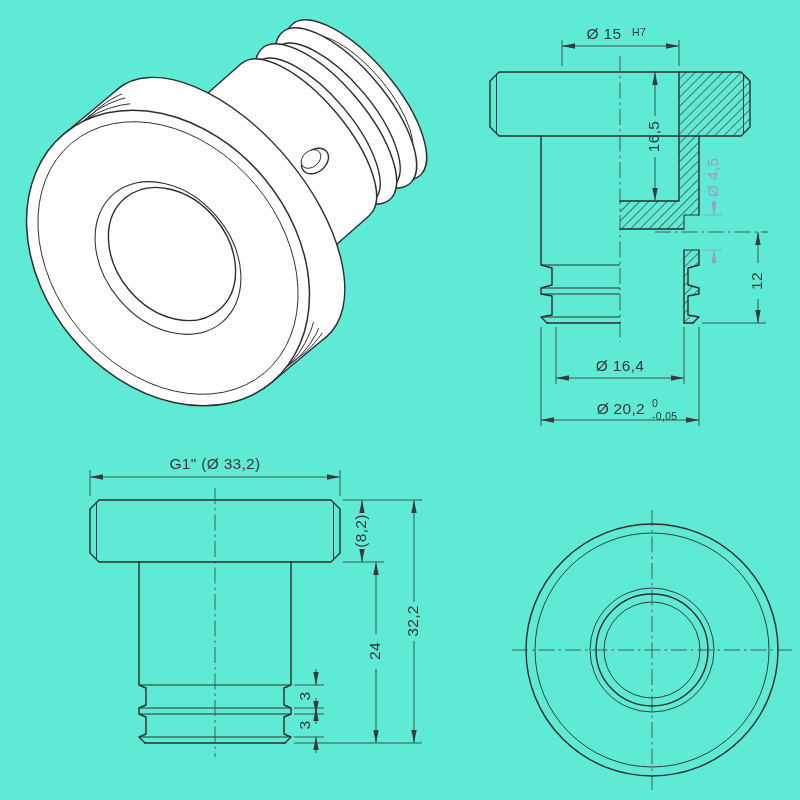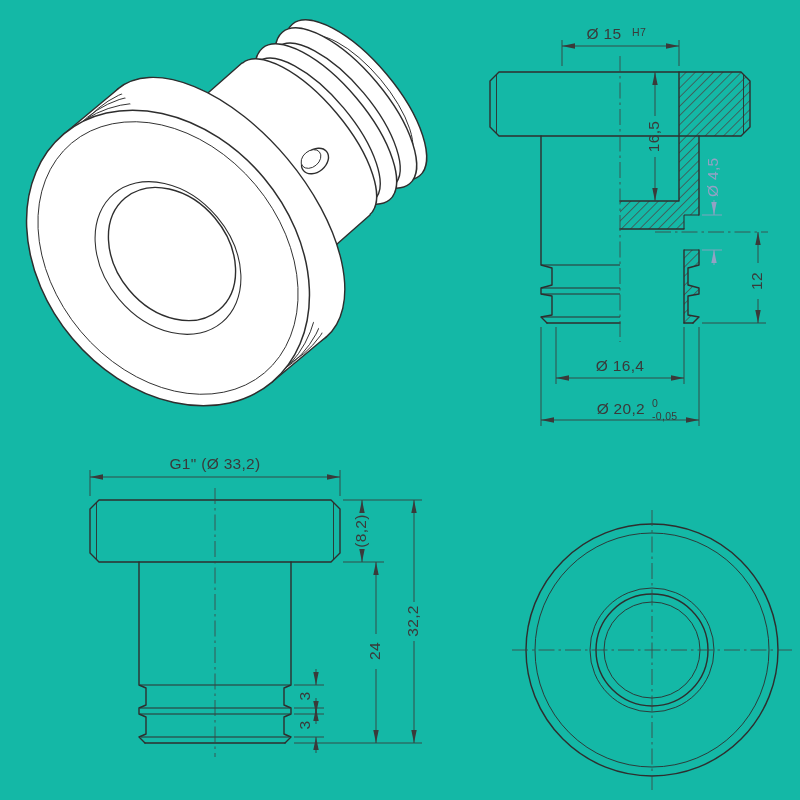--- a/index.html
+++ b/index.html
@@ -1,16 +1,16 @@
 <!DOCTYPE html>
 <html><head>
 <meta charset="utf-8">
 <style>
   html,body{margin:0;padding:0;background:#ffffff;}
-  .canvas{width:800px;height:800px;background:#14b8a6;position:relative;overflow:hidden;}
+  .canvas{width:800px;height:800px;background:#5eead4;position:relative;overflow:hidden;}
   svg{display:block;}
   .edge{stroke:#2e2e2e;stroke-width:1.4;fill:none;stroke-linejoin:round;stroke-linecap:round;}
   .edge-thin{stroke:#2e2e2e;stroke-width:0.9;fill:none;}
   .edge-mid{stroke:#2e2e2e;stroke-width:1.05;fill:none;}
   .whitefill{fill:#ffffff;}
   .hatchfill{fill:url(#hatch);stroke:none;}
   .cl{stroke:#3f3f3f;stroke-width:0.8;fill:none;stroke-dasharray:16 4 2.5 4;}
   .dl{stroke:#3a3a3a;stroke-width:0.85;fill:none;}
   .dlh{stroke:#93a1c4;stroke-width:0.85;fill:none;}
   .dim{font-family:"Liberation Sans","DejaVu Sans",sans-serif;font-size:15.5px;fill:#3a3a3a;letter-spacing:0.3px;}

